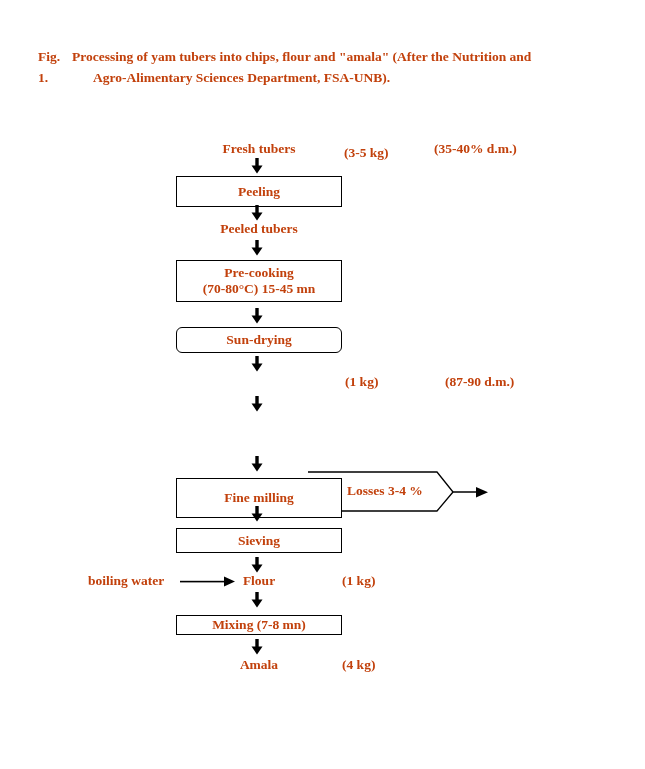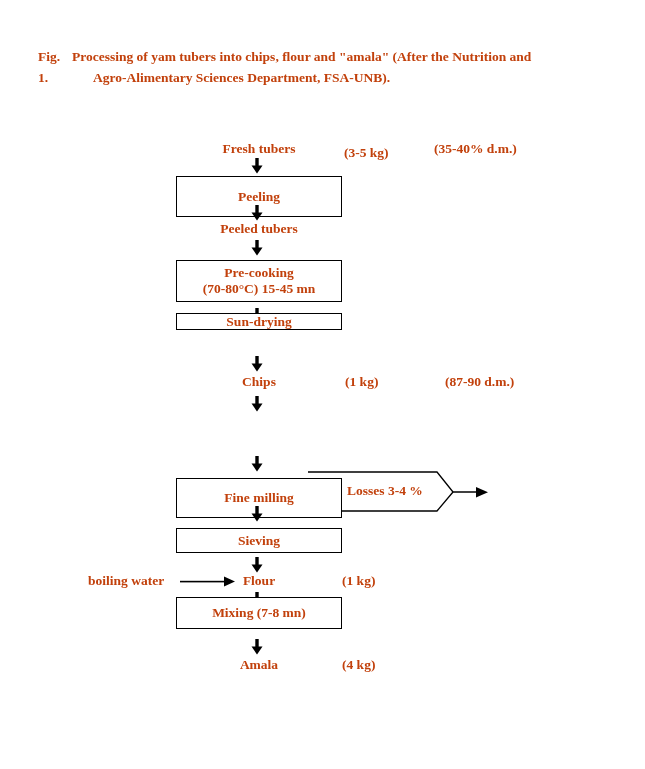--- a/index.html
+++ b/index.html
@@ -54,21 +54,21 @@
 
   <div class="abs col-label" style="top:141px;">Fresh tubers</div>
   <div class="abs txt" style="left:344px; top:145px;">(3-5 kg)</div>
   <div class="abs txt" style="left:434px; top:141px;">(35-40% d.m.)</div>
 
   <svg class="abs darr" style="top:158px;" viewBox="0 0 14 16">
       <rect x="5.3" y="0" width="3.4" height="8.5"></rect>
       <polygon points="1.5,7.5 12.5,7.5 7,15.5"></polygon>
     </svg>
 
-  <div class="abs pbox" style="top:176px; height:41px;">
+  <div class="abs pbox" style="top:176px; height:31px;">
       <span>Peeling</span>
     </div>
 
   <svg class="abs darr" style="top:205px;" viewBox="0 0 14 16">
       <rect x="5.3" y="0" width="3.4" height="8.5"></rect>
       <polygon points="1.5,7.5 12.5,7.5 7,15.5"></polygon>
     </svg>
 
   <div class="abs col-label" style="top:221px;">Peeled tubers</div>
 
@@ -80,30 +80,29 @@
   <div class="abs pbox" style="top:260px; height:42px;">
     <span>Pre-cooking</span>
     <span>(70-80°C) 15-45 mn</span>
   </div>
 
   <svg class="abs darr" style="top:308px;" viewBox="0 0 14 16">
       <rect x="5.3" y="0" width="3.4" height="8.5"></rect>
       <polygon points="1.5,7.5 12.5,7.5 7,15.5"></polygon>
     </svg>
 
-  <div class="abs pbox" style="top:313px; height:17px;">
+  <div class="abs pbox" style="top:327px; height:26px;border-radius:6px;">
       <span>Sun-drying</span>
     </div>
 
   <svg class="abs darr" style="top:356px;" viewBox="0 0 14 16">
       <rect x="5.3" y="0" width="3.4" height="8.5"></rect>
       <polygon points="1.5,7.5 12.5,7.5 7,15.5"></polygon>
     </svg>
 
-  <div class="abs col-label" style="top:374px;">Chips</div>
   <div class="abs txt" style="left:345px; top:374px;">(1 kg)</div>
   <div class="abs txt" style="left:445px; top:374px;">(87-90 d.m.)</div>
 
   <svg class="abs darr" style="top:396px;" viewBox="0 0 14 16">
       <rect x="5.3" y="0" width="3.4" height="8.5"></rect>
       <polygon points="1.5,7.5 12.5,7.5 7,15.5"></polygon>
     </svg>
 
 
   <svg class="abs darr" style="top:456px;" viewBox="0 0 14 16">
@@ -143,21 +142,21 @@
     <polygon points="46,1.5 46,11.5 57,6.5"></polygon>
   </svg>
   <div class="abs col-label" style="top:573px;">Flour</div>
   <div class="abs txt" style="left:342px; top:573px;">(1 kg)</div>
 
   <svg class="abs darr" style="top:592px;" viewBox="0 0 14 16">
       <rect x="5.3" y="0" width="3.4" height="8.5"></rect>
       <polygon points="1.5,7.5 12.5,7.5 7,15.5"></polygon>
     </svg>
 
-  <div class="abs pbox" style="top:597px; height:32px;">
+  <div class="abs pbox" style="top:615px; height:20px;">
       <span>Mixing (7-8 mn)</span>
     </div>
 
   <svg class="abs darr" style="top:639px;" viewBox="0 0 14 16">
       <rect x="5.3" y="0" width="3.4" height="8.5"></rect>
       <polygon points="1.5,7.5 12.5,7.5 7,15.5"></polygon>
     </svg>
 
   <div class="abs col-label" style="top:657px;">Amala</div>
   <div class="abs txt" style="left:342px; top:657px;">(4 kg)</div>

